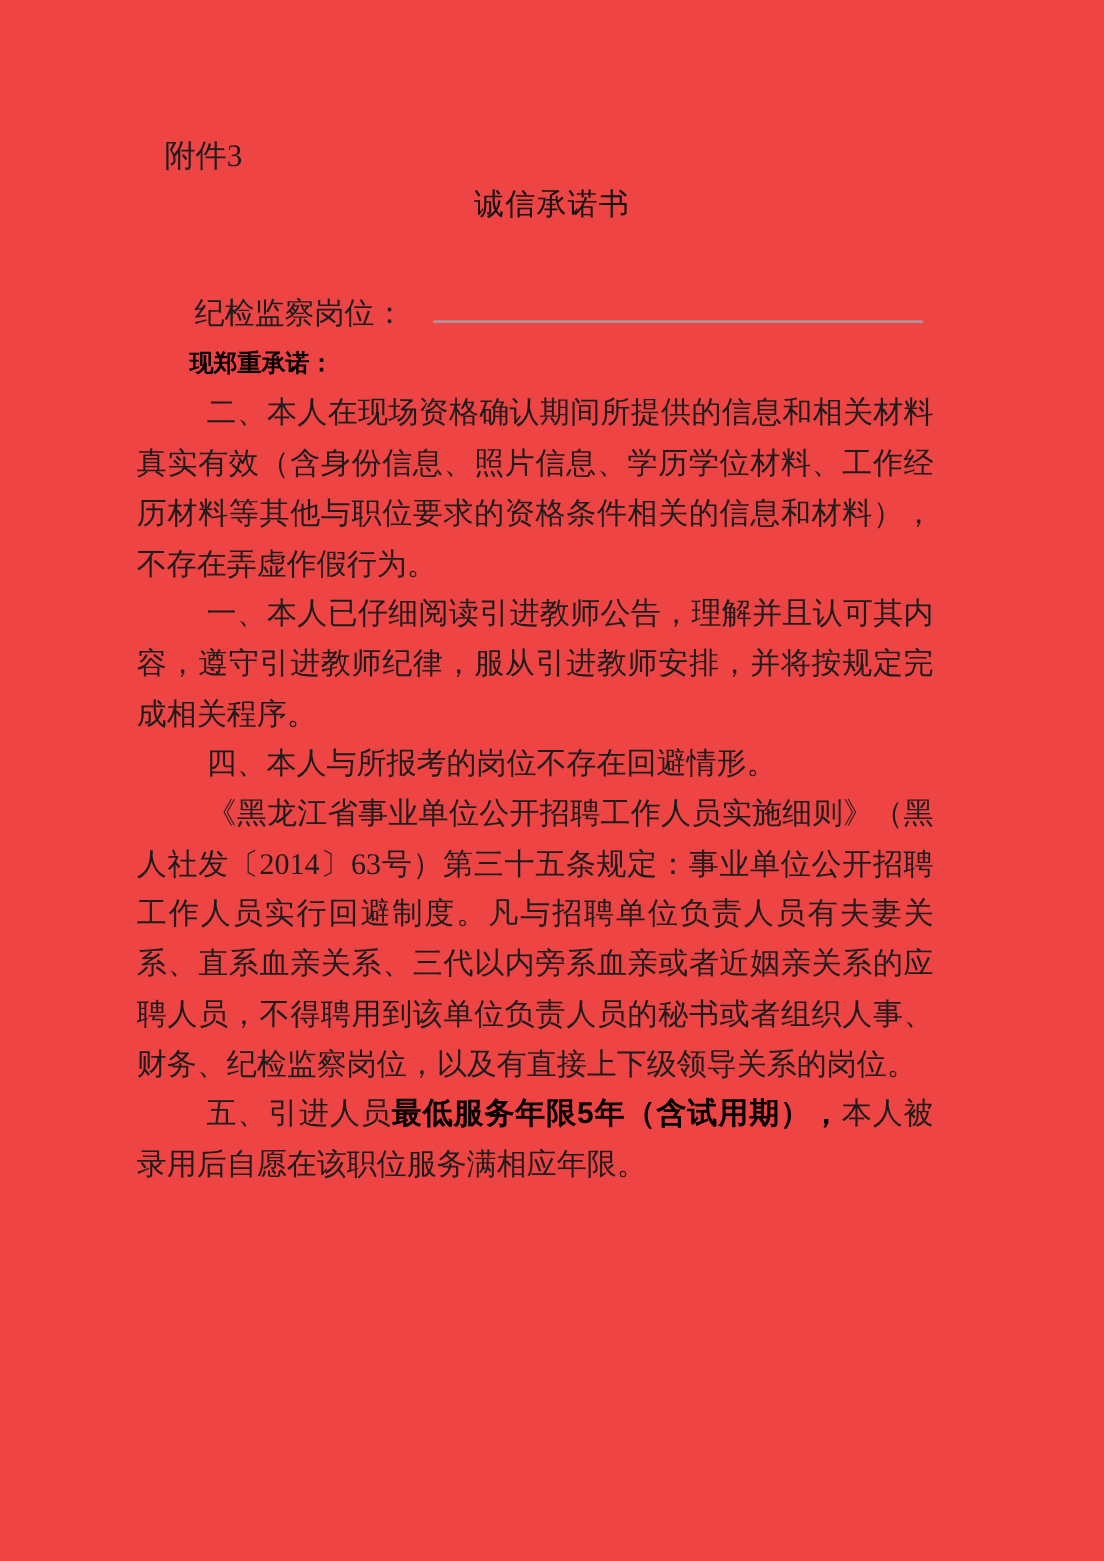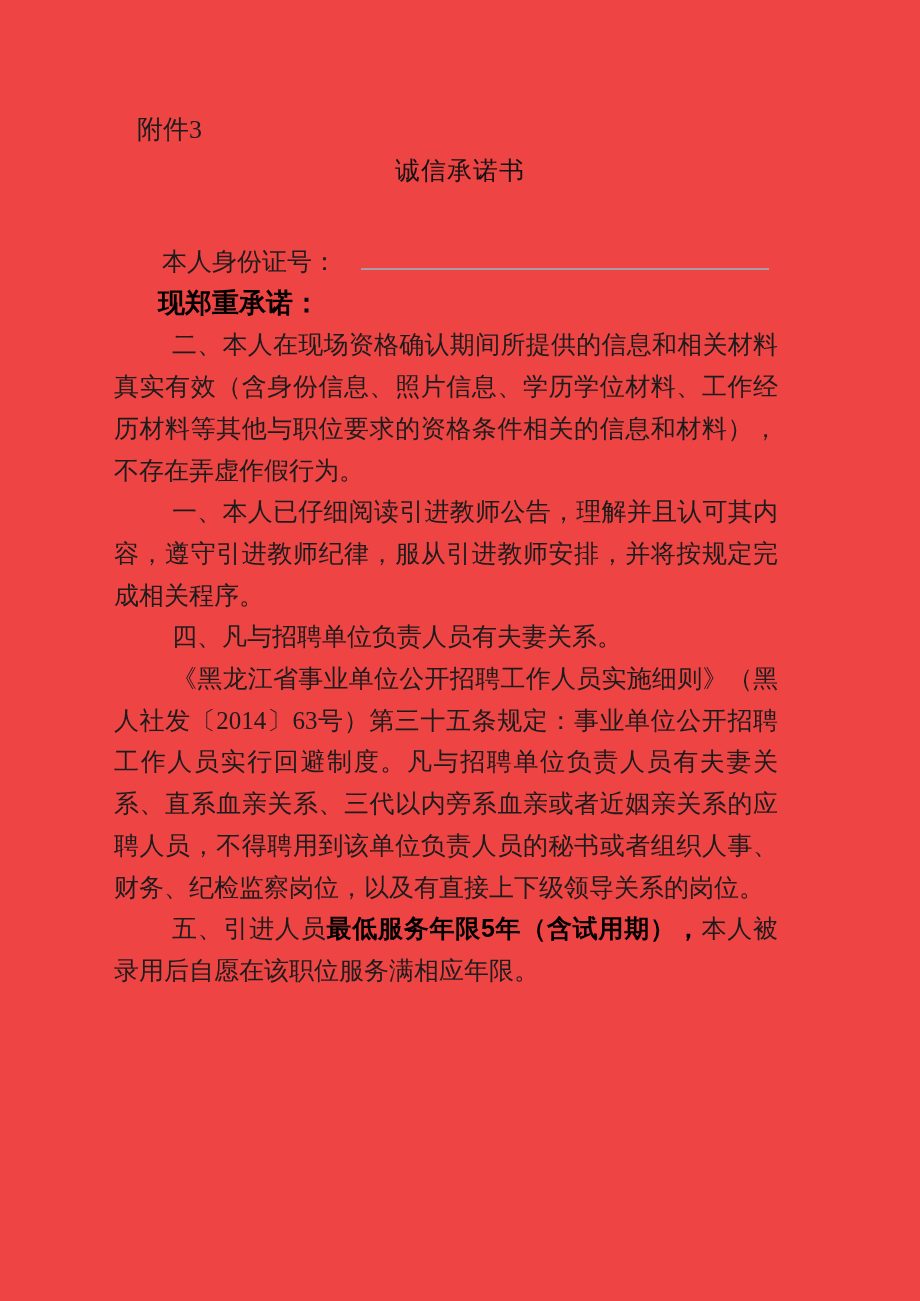--- a/index.html
+++ b/index.html
@@ -44,51 +44,51 @@
     width: 408px;
     height: 1em;
     margin-left: 24px;
     border-bottom: 2px solid #a39ea6;
     vertical-align: baseline;
   }
   .pledge {
     text-indent: 44px;
     font-family: "Liberation Sans", "DejaVu Sans", sans-serif;
     font-weight: 700;
-    font-size: 27px;
+    font-size: 20px;
     color: #000000;
   }
   .para { text-indent: 58px; }
   .run-bold {
     font-family: "Liberation Sans", "DejaVu Sans", sans-serif;
     font-weight: 700;
     color: #000000;
   }
 </style>
 </head>
 <body>
 
 <div class="page">
 
   <div class="attachment">附件3</div>
 
   <h1 class="title">诚信承诺书</h1>
 
   <div class="content">
 
-    <p class="id-line"><span>本人身份证号：</span><span class="blank-underline"></span></p>
+    <p class="id-line"><span>纪检监察岗位：</span><span class="blank-underline"></span></p>
 
 
     <p class="pledge">现郑重承诺：</p>
 
     <p class="para"><span>二、本人在现场资格确认期间所提供的信息和相关材料真实有效（含身份信息、照片信息、学历学位材料、工作经历材料等其他与职位要求的资格条件相关的信息和材料），不存在弄虚作假行为。</span></p>
 
     <p class="para"><span>一、本人已仔细阅读引进教师公告，理解并且认可其内容，遵守引进教师纪律，服从引进教师安排，并将按规定完成相关程序。</span></p>
 
 
-    <p class="para"><span>四、凡与招聘单位负责人员有夫妻关系。</span></p>
+    <p class="para"><span>四、本人与所报考的岗位不存在回避情形。</span></p>
 
     <p class="para"><span>《黑龙江省事业单位公开招聘工作人员实施细则》（黑人社发〔2014〕63号）第三十五条规定：事业单位公开招聘工作人员实行回避制度。凡与招聘单位负责人员有夫妻关系、直系血亲关系、三代以内旁系血亲或者近姻亲关系的应聘人员，不得聘用到该单位负责人员的秘书或者组织人事、财务、纪检监察岗位，以及有直接上下级领导关系的岗位。</span></p>
 
     <p class="para"><span>五、引进人员</span><span class="run-bold">最低服务年限5年（含试用期），</span><span>本人被录用后自愿在该职位服务满相应年限。</span></p>
 
   </div>
 </div>
 
 </body></html>

